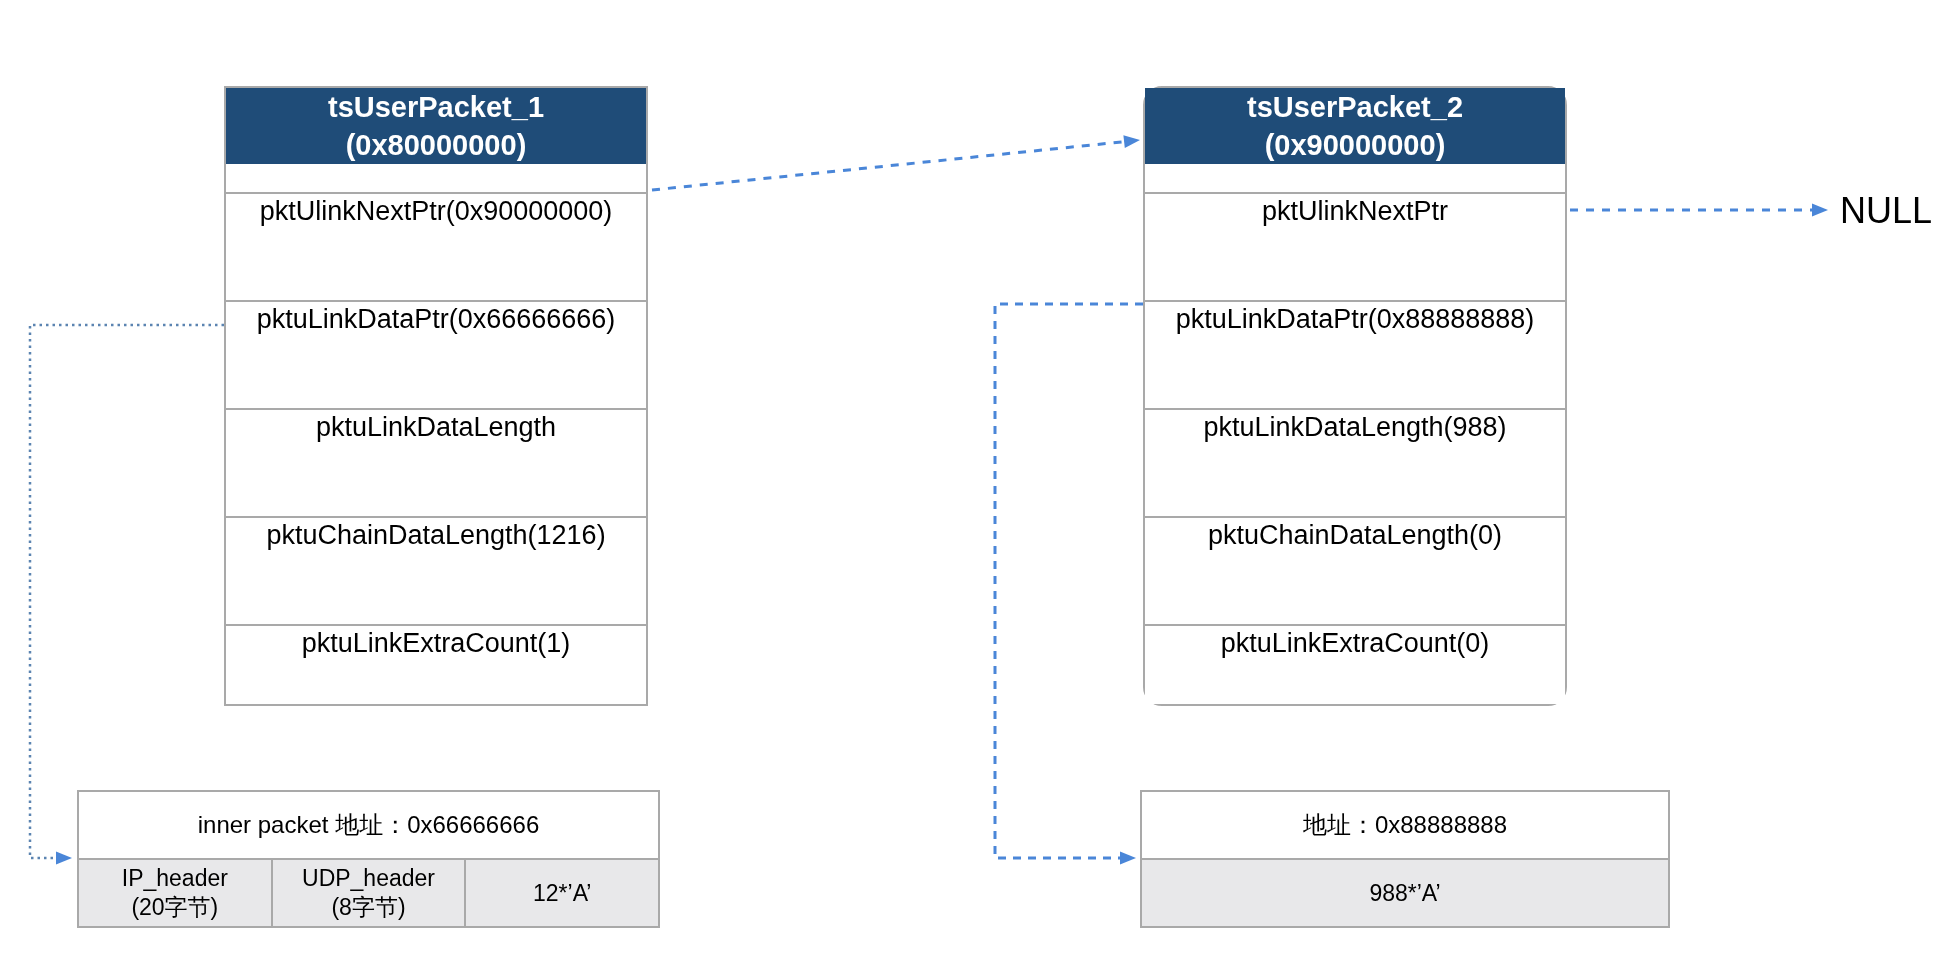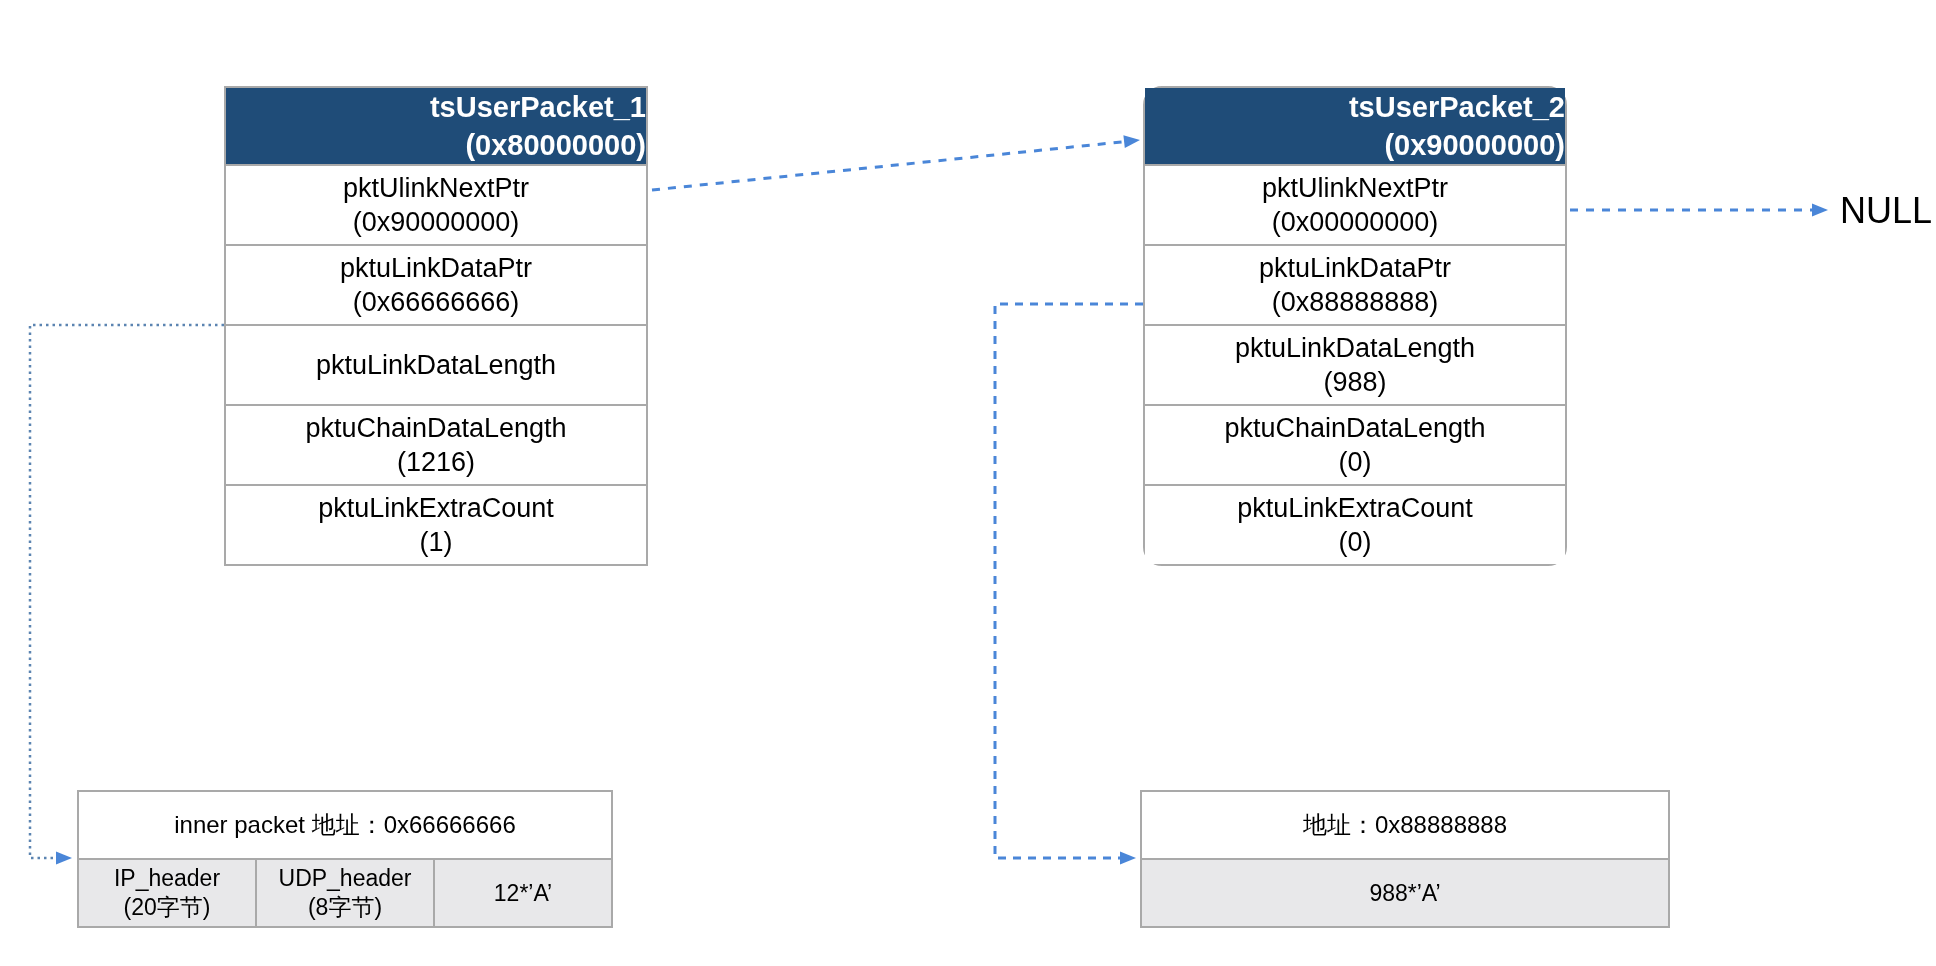--- a/index.html
+++ b/index.html
@@ -21,40 +21,41 @@
   .ptable.p1{left:224px;top:86px;}
   .ptable.p2{left:1143px;top:86px;border-radius:19px;}
   .phead{
     height:76px;
     background:#1f4c78;
     color:#ffffff;
     font-weight:bold;
     font-size:29px;
     line-height:38px;
     text-align:center;
-    display:flex;flex-direction:column;justify-content:center;align-items:flex-end;
+    display:flex;flex-direction:column;justify-content:center;
   }
   .prow{
     height:78px;
     border-top:2px solid #a9a9a9;
     text-align:center;
     font-size:27px;
     line-height:34px;
     color:#000000;
-    display:flex;flex-direction:column;justify-content:center;
+    display:flex;flex-direction:row;justify-content:center;
     background:#ffffff;
+    margin-top:28px;
   }
   
   .btable{
     position:absolute;
     border:2px solid #a9a9a9;
     box-sizing:border-box;
     background:#ffffff;
   }
-  .btable.b1{left:77px;top:790px;width:536px;}
+  .btable.b1{left:77px;top:790px;width:583px;}
   .btable.b2{left:1140px;top:790px;width:530px;}
   .btitle{
     height:66px;
     display:flex;align-items:center;justify-content:center;
     font-size:24px;color:#000000;
     background:#ffffff;
   }
   .bcells{
     display:flex;
     border-top:2px solid #a9a9a9;
@@ -134,21 +135,20 @@
     </div>
   </div>
 
   <div class="ptable p2">
     <div class="phead">
       <div>tsUserPacket_2</div>
       <div>(0x90000000)</div>
     </div>
     <div class="prow">
       <div>pktUlinkNextPtr</div>
-      <div>(0x00000000)</div>
     </div>
     <div class="prow">
       <div>pktuLinkDataPtr</div>
       <div>(0x88888888)</div>
     </div>
     <div class="prow">
       <div>pktuLinkDataLength</div>
       <div>(988)</div>
     </div>
     <div class="prow">

